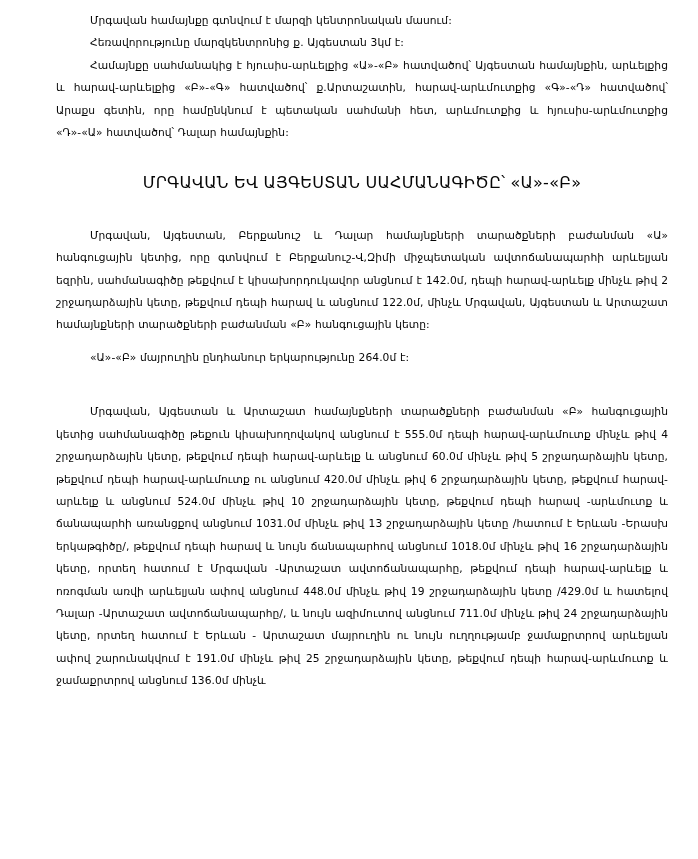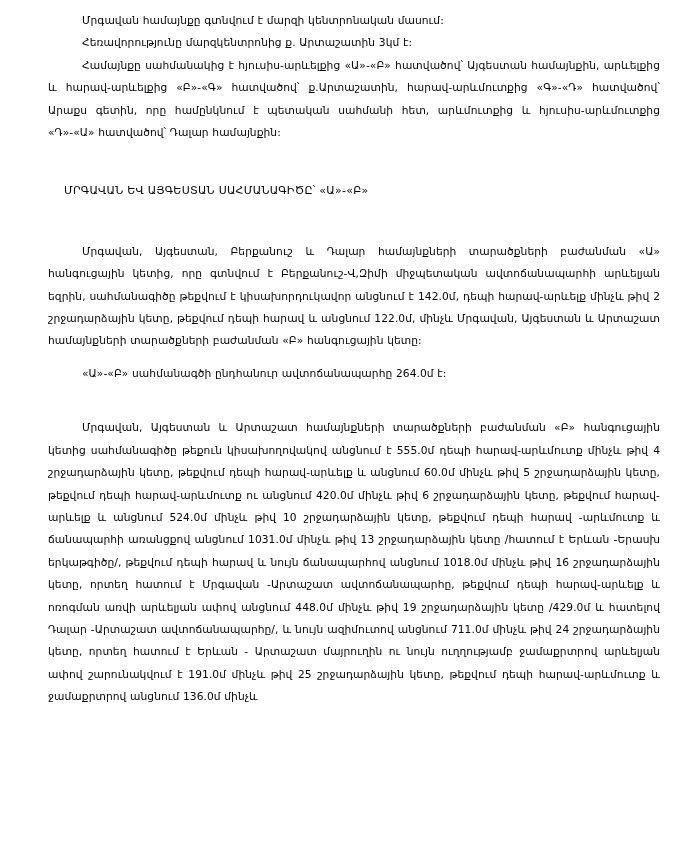--- a/index.html
+++ b/index.html
@@ -17,75 +17,76 @@
   .page {
     position: relative;
     width: 698px;
     height: 859px;
     padding: 0;
     box-sizing: border-box;
     background: #ffffff;
   }
   .content {
     position: absolute;
-    left: 48px;
+    left: 56px;
     top: 10px;
     width: 612px;
   }
   p {
     margin: 0;
     font-size: 10.7px;
     line-height: 22.4px;
     text-align: justify;
     text-justify: inter-word;
     word-spacing: 0.2px;
     letter-spacing: 0.05px;
     color: #050505;
   }
   p.indent {
     text-indent: 34px;
   }
   h2.section {
-    margin: 16px;
-    font-size: 11px;
+    margin: 8px;
+    font-size: 16px;
     line-height: 22.4px;
     font-weight: normal;
+    text-align: center;
     letter-spacing: 0.25px;
     color: #050505;
   }
   .gap-sm { height: 10px; }
   .gap-md { height: 20px; }
   .gap-lg { height: 22px; }
   .lead-line {
     text-indent: 34px;
   }
 </style>
 </head>
 <body>
 
 <div class="page">
   <div class="content">
 
     <p class="lead-line">Մրգավան համայնքը գտնվում է մարզի կենտրոնական մասում:</p>
 
-    <p class="lead-line">Հեռավորությունը մարզկենտրոնից ք. Արտաշատին 3կմ է:</p>
+    <p class="lead-line">Հեռավորությունը մարզկենտրոնից ք. Այգեստան 3կմ է:</p>
 
     <p class="indent">Համայնքը սահմանակից է հյուսիս-արևելքից «Ա»-«Բ» հատվածով՝ Այգեստան համայնքին, արևելքից և հարավ-արևելքից «Բ»-«Գ» հատվածով՝ ք.Արտաշատին, հարավ-արևմուտքից «Գ»-«Դ» հատվածով՝ Արաքս գետին, որը համընկնում է պետական սահմանի հետ, արևմուտքից և հյուսիս-արևմուտքից «Դ»-«Ա» հատվածով՝ Դալար համայնքին:</p>
 
     <div class="gap-md"></div>
 
     <h2 class="section">ՄՐԳԱՎԱՆ ԵՎ ԱՅԳԵՍՏԱՆ ՍԱՀՄԱՆԱԳԻԾԸ՝ «Ա»-«Բ»</h2>
 
     <div class="gap-lg"></div>
 
     <p class="indent">Մրգավան, Այգեստան, Բերքանուշ և Դալար համայնքների տարածքների բաժանման «Ա» հանգուցային կետից, որը գտնվում է Բերքանուշ-Վ,Զիմի միջպետական ավտոճանապարհի արևելյան եզրին, սահմանագիծը թեքվում է կիսախորդուկավոր անցնում է 142.0մ, դեպի հարավ-արևելք մինչև թիվ 2 շրջադարձային կետը, թեքվում դեպի հարավ և անցնում 122.0մ, մինչև Մրգավան, Այգեստան և Արտաշատ համայնքների տարածքների բաժանման «Բ» հանգուցային կետը:</p>
 
     <div class="gap-sm"></div>
 
-    <p class="lead-line">«Ա»-«Բ» սահմանագծի ընդհանուր ավտոճանապարհը 264.0մ է:</p>
+    <p class="lead-line">«Ա»-«Բ» մայրուղին ընդհանուր երկարությունը 264.0մ է:</p>
 
     <div class="gap-sm"></div>
 
 
     <div class="gap-lg"></div>
 
     <p class="indent">Մրգավան, Այգեստան և Արտաշատ համայնքների տարածքների բաժանման «Բ» հանգուցային կետից սահմանագիծը թեքուն կիսախողովակով անցնում է 555.0մ դեպի հարավ-արևմուտք մինչև թիվ 4 շրջադարձային կետը, թեքվում դեպի հարավ-արևելք և անցնում 60.0մ մինչև թիվ 5 շրջադարձային կետը, թեքվում դեպի հարավ-արևմուտք ու անցնում 420.0մ մինչև թիվ 6 շրջադարձային կետը, թեքվում հարավ-արևելք և անցնում 524.0մ մինչև թիվ 10 շրջադարձային կետը, թեքվում դեպի հարավ -արևմուտք և ճանապարհի առանցքով անցնում 1031.0մ մինչև թիվ 13 շրջադարձային կետը /հատում է Երևան -Երասխ երկաթգիծը/, թեքվում դեպի հարավ և նույն ճանապարհով անցնում 1018.0մ մինչև թիվ 16 շրջադարձային կետը, որտեղ հատում է Մրգավան -Արտաշատ ավտոճանապարհը, թեքվում դեպի հարավ-արևելք և ոռոգման առվի արևելյան ափով անցնում 448.0մ մինչև թիվ 19 շրջադարձային կետը /429.0մ և հատելով Դալար -Արտաշատ ավտոճանապարհը/, և նույն ազիմուտով անցնում 711.0մ մինչև թիվ 24 շրջադարձային կետը, որտեղ հատում է Երևան - Արտաշատ մայրուղին ու նույն ուղղությամբ ջամաքրտրով արևելյան ափով շարունակվում է 191.0մ մինչև թիվ 25 շրջադարձային կետը, թեքվում դեպի հարավ-արևմուտք և ջամաքրտրով անցնում 136.0մ մինչև</p>
 
   </div>
 </div>

